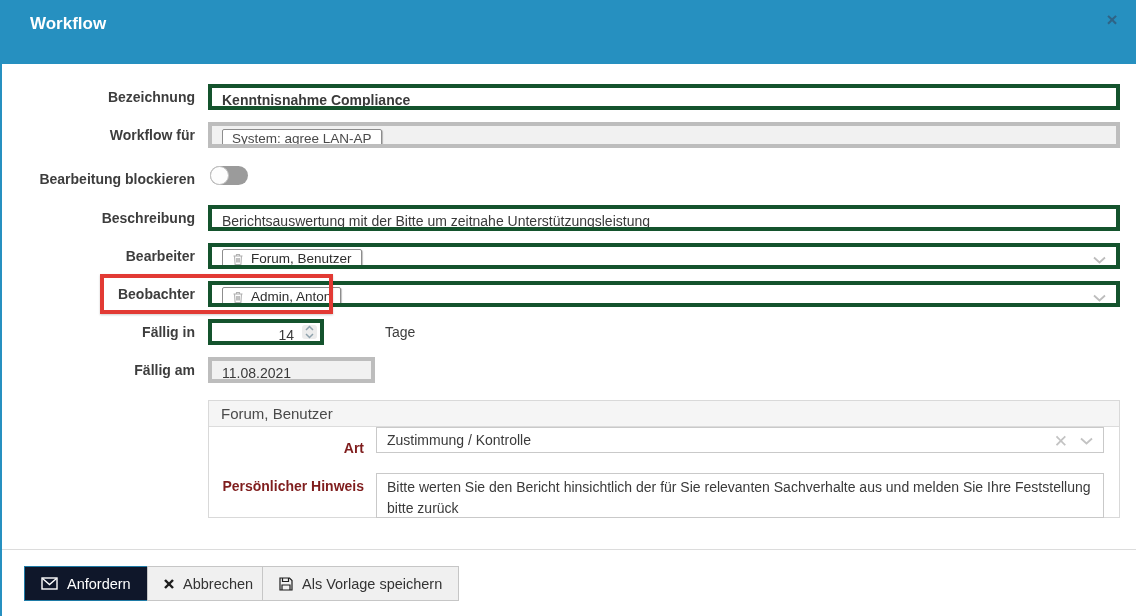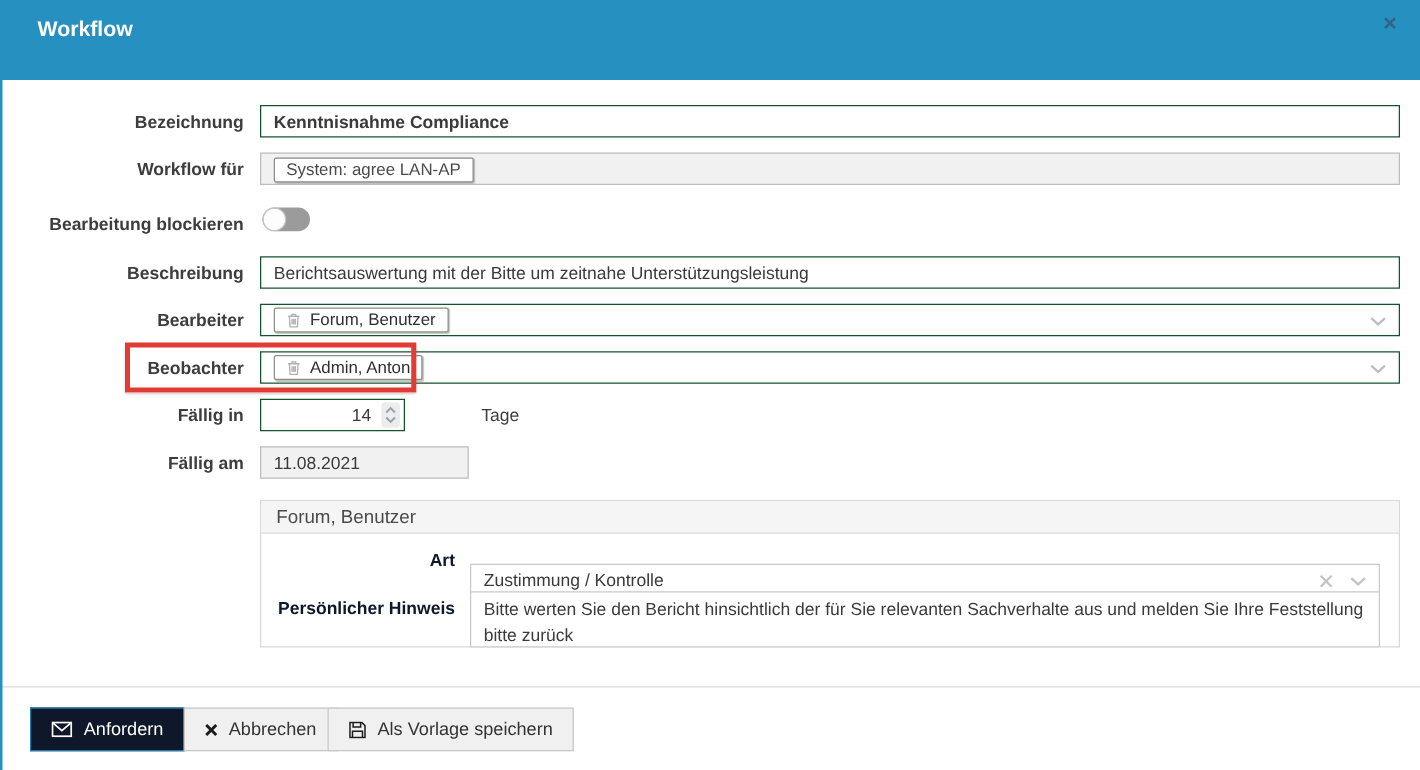--- a/index.html
+++ b/index.html
@@ -31,21 +31,21 @@
   }
   
   .row { position: absolute; left: 0; right: 0; }
   .row-label {
     position: absolute; left: 0; top: 0; width: 195px; height: 26px;
     line-height: 26px; text-align: right; font-size: 14px; color: #3d3d3d;
     font-weight: bold; white-space: nowrap;
   }
   .field {
     position: absolute; left: 208px; top: 0; height: 26px;
-    background: #fff; border: 1px solid #14532d;
+    background: #fff; border: 4px solid #14532d;
     font-size: 14px; color: #3a3a3a; line-height: 24px;
     padding: 0 10px; white-space: nowrap; overflow: hidden;
   }
   .field.full { right: 16px; }
   .field.disabled { background: #f1f1f1; border-color: #bdbdbd; }
   .chip {
     display: inline-flex; align-items: center; gap: 7px;
     height: 20px; margin-top: 2px; padding: 0 9px;
     background: #fff; border: 1px solid #8d8d8d; border-radius: 2px;
     box-shadow: 1px 1px 1px rgba(0,0,0,0.25);
@@ -87,21 +87,21 @@
   .panel {
     position: absolute; left: 208px; top: 400px; right: 16px; height: 118px;
     border: 1px solid #d9d9d9; background: #fff;
   }
   .panel-header {
     height: 26px; background: #f5f5f5; border-bottom: 1px solid #dcdcdc;
     line-height: 25px; padding-left: 12px; font-size: 15px; color: #4a4a4a;
   }
   .panel-label {
     position: absolute; left: 0; width: 155px; text-align: right;
-    font-size: 14px; color: #0f172a; font-weight: bold; white-space: nowrap;
+    font-size: 14px; color: #7f1d1d; font-weight: bold; white-space: nowrap;
   }
   .panel-field {
     position: absolute; left: 167px; right: 15px;
     border: 1px solid #c9c9c9; background: #fff;
     font-size: 14px; color: #3a3a3a; padding: 0 10px;
   }
   .select-icons {
     position: absolute; right: 10px; top: 0; height: 26px;
     display: flex; align-items: center; gap: 12px;
   }
@@ -225,21 +225,21 @@
 
   <div class="row" style="top:357px;">
     <div class="row-label">Fällig am</div>
     <div class="field disabled" style="width:167px;">11.08.2021</div>
   </div>
 
   <div class="panel">
     <div class="panel-header">Forum, Benutzer</div>
 
     <div class="panel-label" style="top:34px; height:26px; line-height:26px;">Art</div>
-    <div class="panel-field" style="top:50px; height:26px; line-height:24px;">
+    <div class="panel-field" style="top:26px; height:26px; line-height:24px;">
       <span>Zustimmung / Kontrolle</span>
       <span class="select-icons">
         <span class="clear-x">✕</span>
         <span class="icon">
           <svg width="13" height="8" viewBox="0 0 13 8">
               <polyline points="1,1.5 6.5,6.5 12,1.5" fill="none" stroke="#c3c3c3" stroke-width="1.8"></polyline>
             </svg>
         </span>
       </span>
     </div>

